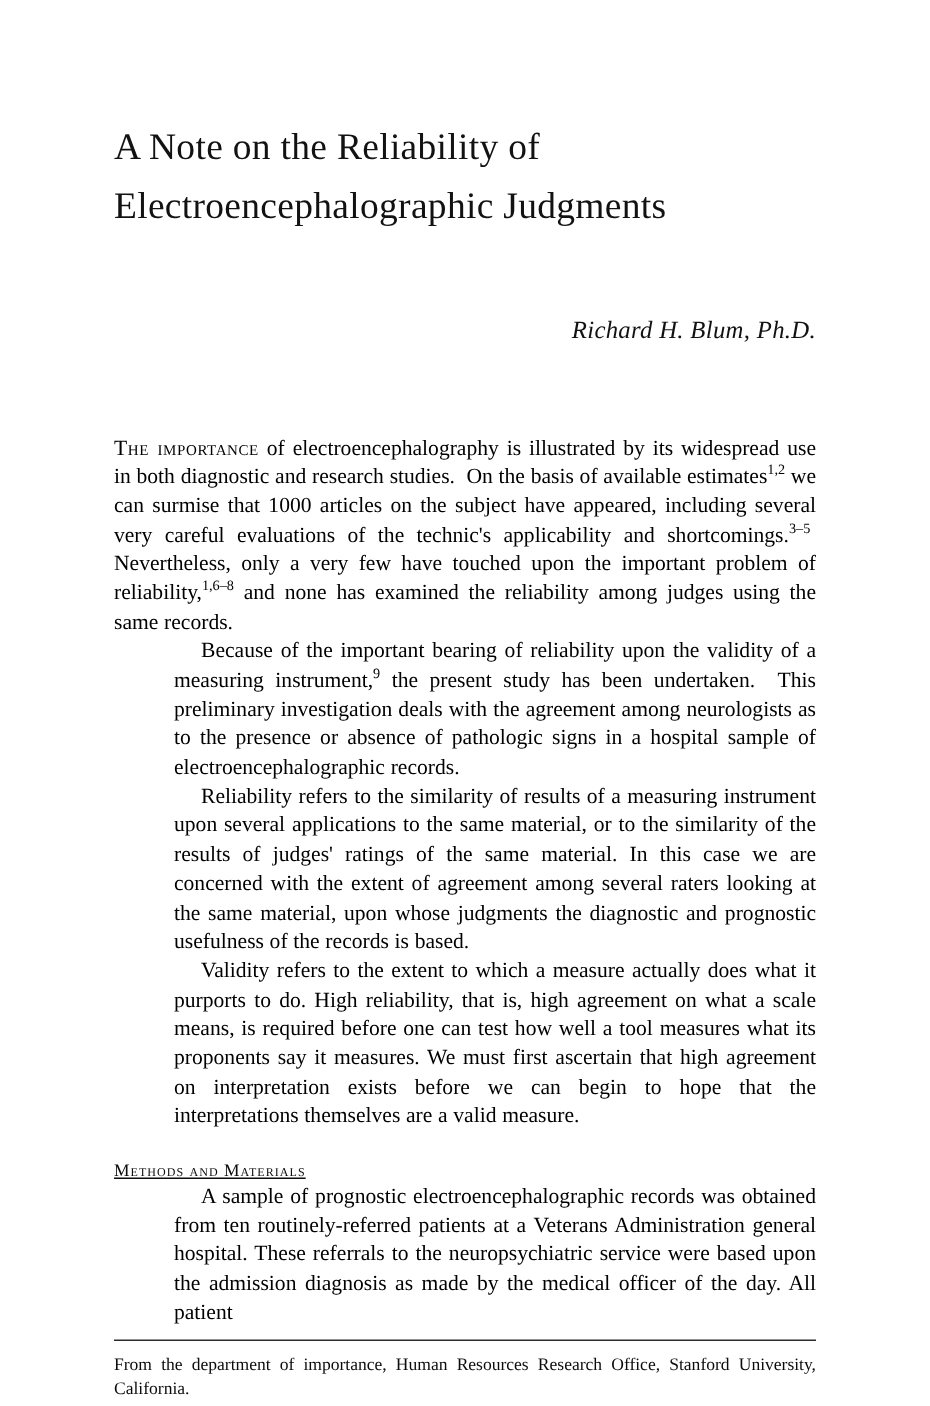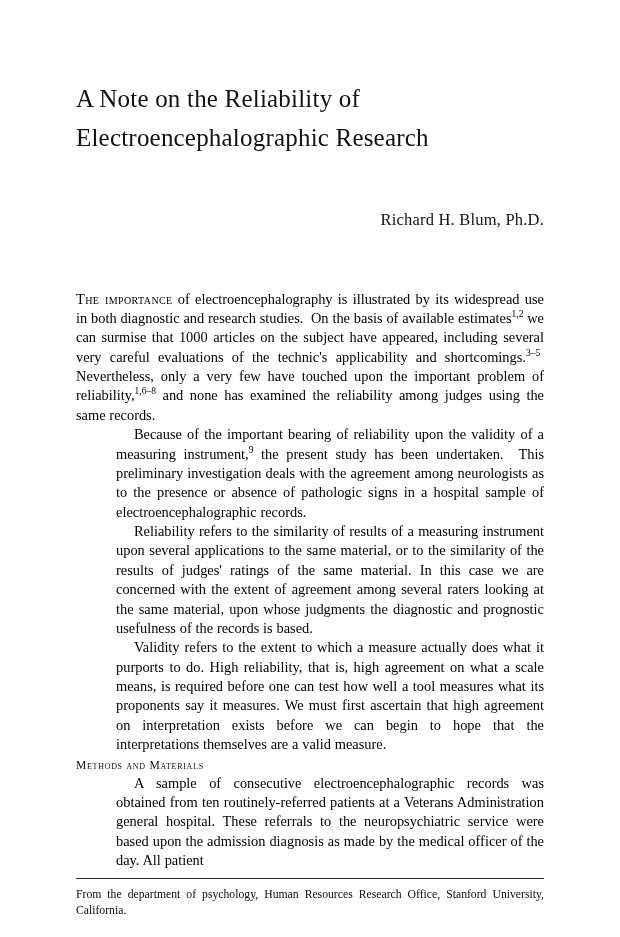--- a/index.html
+++ b/index.html
@@ -34,20 +34,21 @@
     font-weight: normal;
     letter-spacing: 0.2px;
     color: #121212;
   }
   .title-line {
     display: block;
   }
   .byline {
     margin-top: 52px;
     text-align: right;
+    font-style: italic;
     font-size: 16.5px;
     color: #121212;
     letter-spacing: 0.2px;
   }
   .body-block {
     margin-top: 60px;
   }
   p.para {
     margin: 0;
     font-size: 14.4px;
@@ -64,26 +65,27 @@
   .smallcaps {
     font-variant: small-caps;
     letter-spacing: 0.4px;
   }
   sup {
     font-size: 9.5px;
     vertical-align: super;
     line-height: 0;
   }
   .section-head {
-    margin-top: 4px;
+    margin-top: 19px;
     margin-bottom: 2px;
     font-size: 11.6px;
     font-variant: small-caps;
     letter-spacing: 0.7px;
     color: #0c0c0c;
+    text-decoration: underline;
   }
   .footnote-rule {
     margin-top: 8px;
     border: 0;
     border-top: 1px solid #2b2b2b;
     width: 468px;
   }
   .footnote {
     margin: 5px 0 0 0;
     font-size: 11.7px;
@@ -99,41 +101,41 @@
   }
 </style>
 </head>
 <body>
 
 <div class="page">
   <div class="content">
 
     <h1 class="title">
       <span class="title-line">A Note on the Reliability of</span>
-      <span class="title-line">Electroencephalographic Research</span>
+      <span class="title-line">Electroencephalographic Judgments</span>
     </h1>
 
     <div class="byline">Richard H. Blum, Ph.D.</div>
 
     <div class="body-block">
 
       <p class="para"><span class="smallcaps">The importance</span><span> of electroencephalography is illustrated by its widespread use in both diagnostic and research studies.&nbsp; On the basis of available estimates<sup>1,2</sup> we can surmise that 1000 articles on the subject have appeared, including several very careful evaluations of the technic's applicability and shortcomings.<sup>3–5</sup>&nbsp; Nevertheless, only a very few have touched upon the important problem of reliability,<sup>1,6–8</sup> and none has examined the reliability among judges using the same records.</span></p>
 
       <p class="para indent"><span>Because of the important bearing of reliability upon the validity of a measuring instrument,<sup>9</sup> the present study has been undertaken.&nbsp; This preliminary investigation deals with the agreement among neurologists as to the presence or absence of pathologic signs in a hospital sample of electroencephalographic records.</span></p>
 
       <p class="para indent">Reliability refers to the similarity of results of a measuring instrument upon several applications to the same material, or to the similarity of the results of judges' ratings of the same material.  In this case we are concerned with the extent of agreement among several raters looking at the same material, upon whose judgments the diagnostic and prognostic usefulness of the records is based.</p>
 
       <p class="para indent">Validity refers to the extent to which a measure actually does what it purports to do.  High reliability, that is, high agreement on what a scale means, is required before one can test how well a tool measures what its proponents say it measures.  We must first ascertain that high agreement on interpretation exists before we can begin to hope that the interpretations themselves are a valid measure.</p>
 
       <div class="section-head">Methods and Materials</div>
 
-      <p class="para indent">A sample of consecutive electroencephalographic records was obtained from ten routinely-referred patients at a Veterans Administration general hospital.  These referrals to the neuropsychiatric service were based upon the admission diagnosis as made by the medical officer of the day.  All patient</p>
+      <p class="para indent">A sample of prognostic electroencephalographic records was obtained from ten routinely-referred patients at a Veterans Administration general hospital.  These referrals to the neuropsychiatric service were based upon the admission diagnosis as made by the medical officer of the day.  All patient</p>
 
     </div>
 
     <hr class="footnote-rule">
 
-    <p class="footnote">From the department of psychology, Human Resources Research Office, Stanford University, California.</p>
+    <p class="footnote">From the department of importance, Human Resources Research Office, Stanford University, California.</p>
 
     <div class="page-number">143</div>
 
   </div>
 </div>
 
 </body></html>

